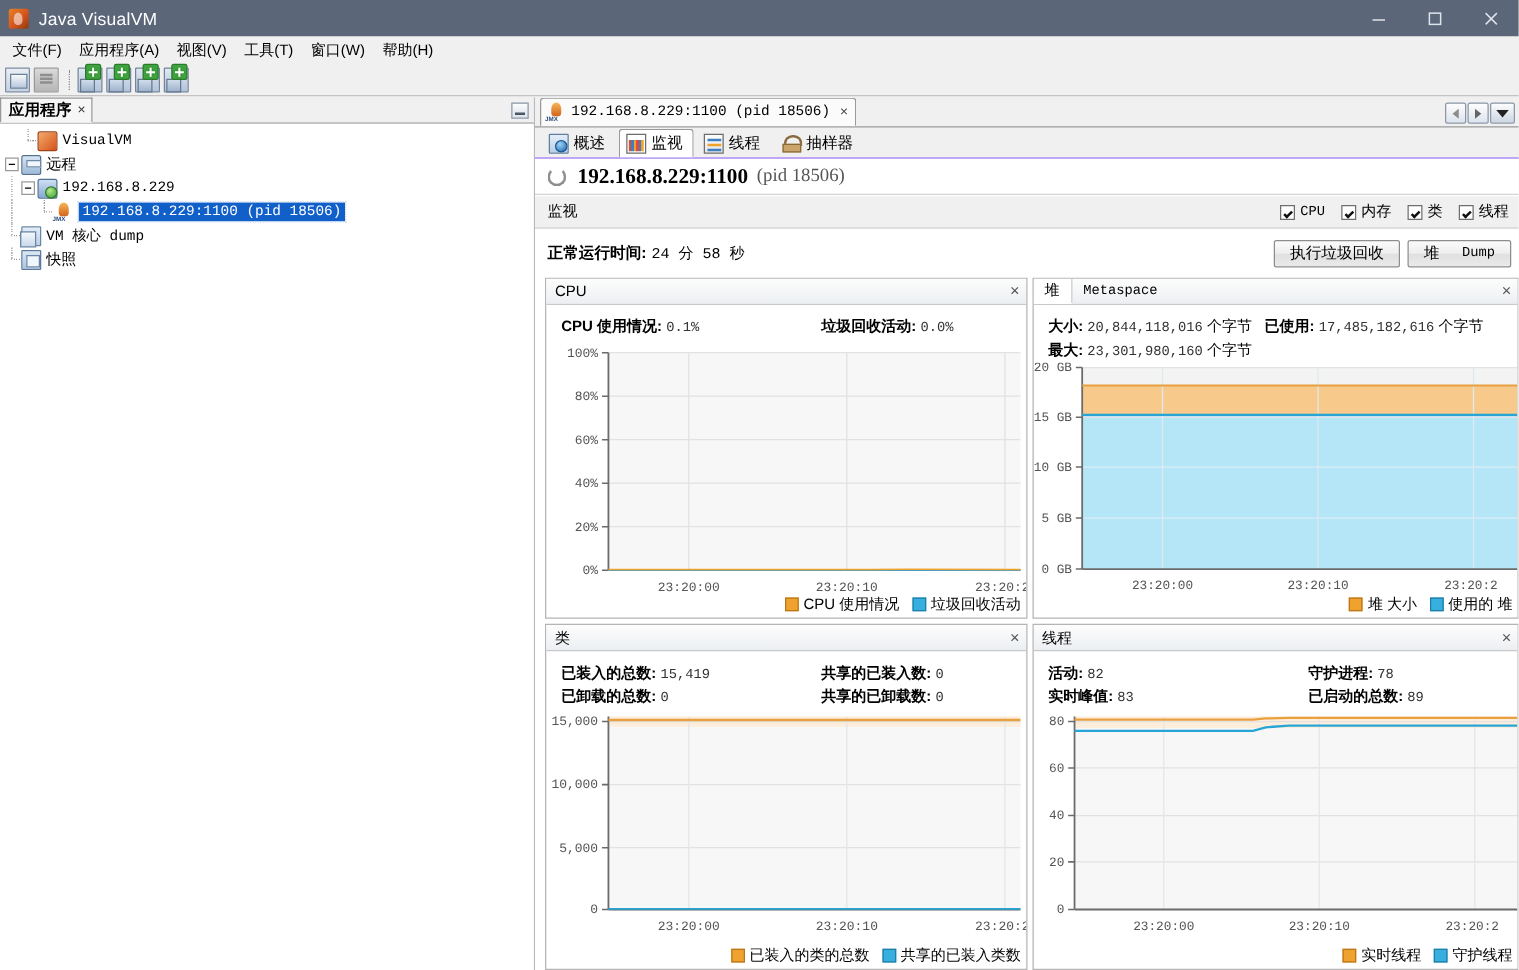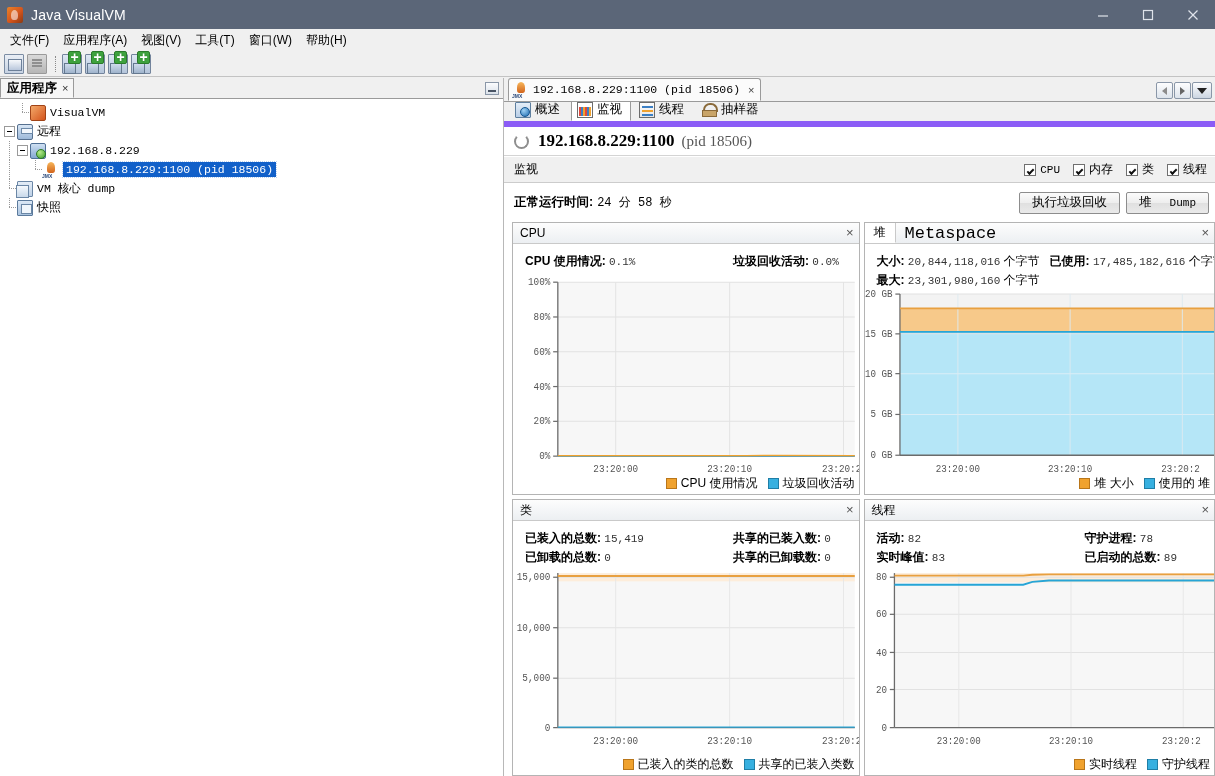--- a/index.html
+++ b/index.html
@@ -140,21 +140,21 @@
     position: absolute;
     top: 78px; left: 0;
     width: 1215px;
     height: 698px;
     display: flex;
     background: #f0f0f0;
   }
 
   
   #left-panel {
-    width: 504px;
+    width: 428px;
     height: 100%;
     background: #f0f0f0;
     display: flex;
     flex-direction: column;
     border-right: 1px solid #b8b8b8;
   }
   #left-tabbar {
     height: 21px;
     display: flex;
     align-items: flex-end;
@@ -358,21 +358,21 @@
   .tri.left  { border-top:4px solid transparent;border-bottom:4px solid transparent;border-right:5px solid #8c8c8c; }
   .tri.right { border-top:4px solid transparent;border-bottom:4px solid transparent;border-left:5px solid #666; }
   .tri.down  { border-left:5px solid transparent;border-right:5px solid transparent;border-top:6px solid #222; }
 
   #subtabbar {
     height: 25px;
     display: flex;
     align-items: flex-end;
     background: #f0f0f0;
     padding-left: 5px;
-    border-bottom: 6px solid #8b5cf6;
+    border-bottom: 1px solid #8b5cf6;
     text-align: right;
   }
   .subtab {
     height: 23px;
     display: flex; align-items: center;
     padding: 0 8px 0 5px;
     margin-right: 2px;
     font-size: 12.5px;
     border: 1px solid transparent;
     border-radius: 3px 3px 0 0;
@@ -506,21 +506,21 @@
   .panel-head .hclose {
     position: absolute; right: 5px; top: 2px;
     font-size: 13px; color:#555; line-height: 16px;
   }
   .panel-head .ptab {
     height: 20px; display:flex; align-items:center; padding: 0 9px;
     font-size: 12px;
     border-right: 1px solid #c9c9c9;
   }
   .panel-head .ptab.active { background:#ffffff; border-bottom: 1px solid #ffffff; }
-  .panel-head .ptab.inactive { font-family:"Liberation Mono", monospace; font-size:17px; border-right:none; }
+  .panel-head .ptab.inactive { font-family:"Liberation Mono", monospace; font-size:11px; border-right:none; }
 
   .panel-body { flex: 1; position: relative; padding: 0; overflow:hidden; }
 
   .stats {
     padding: 9px 0 4px 12px;
     display: grid;
     column-gap: 22px;
     row-gap: 2px;
     align-content: start;
   }

